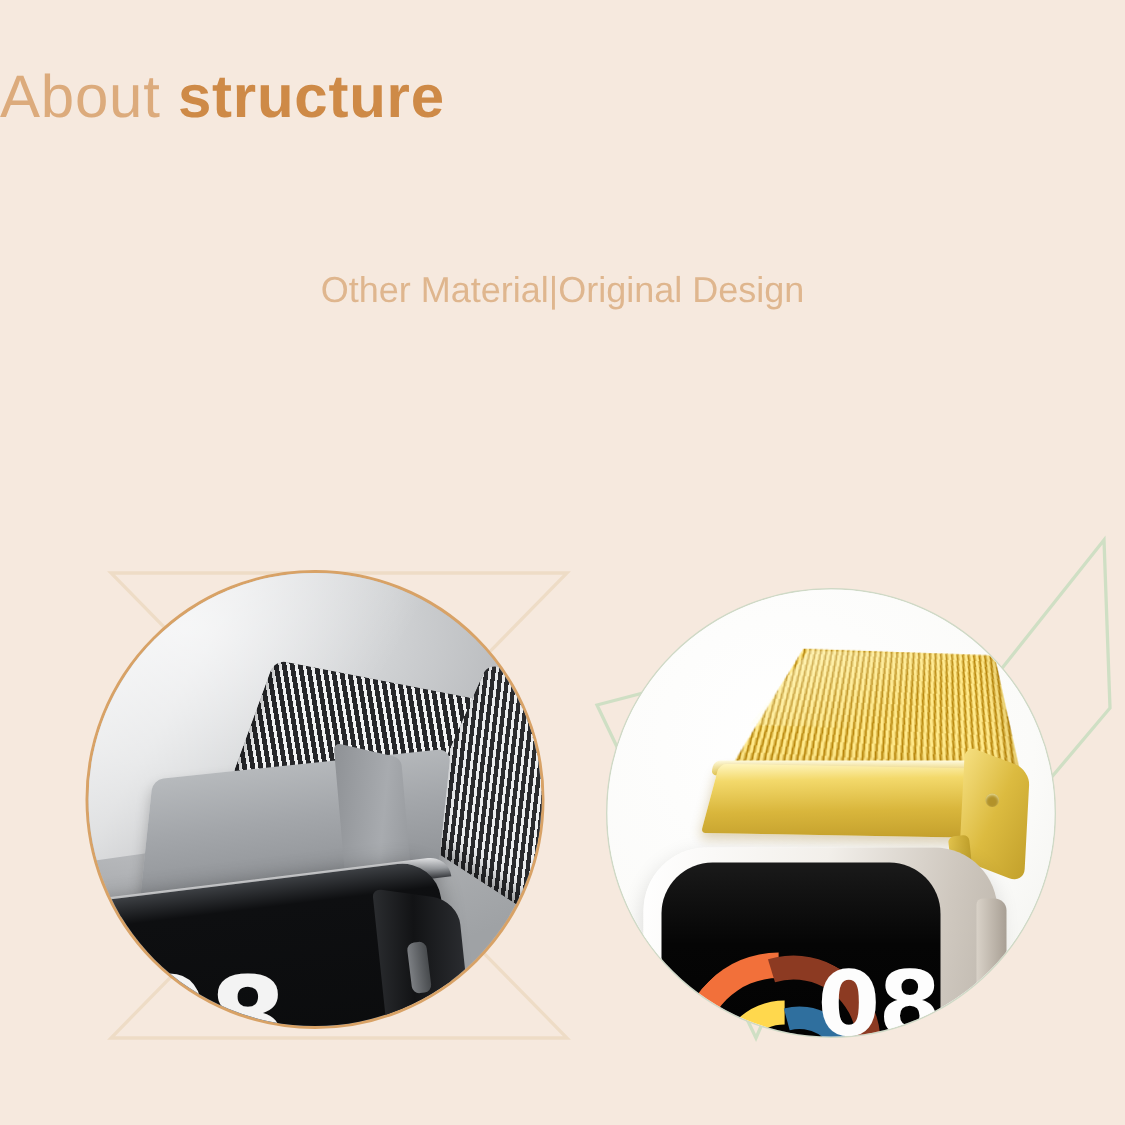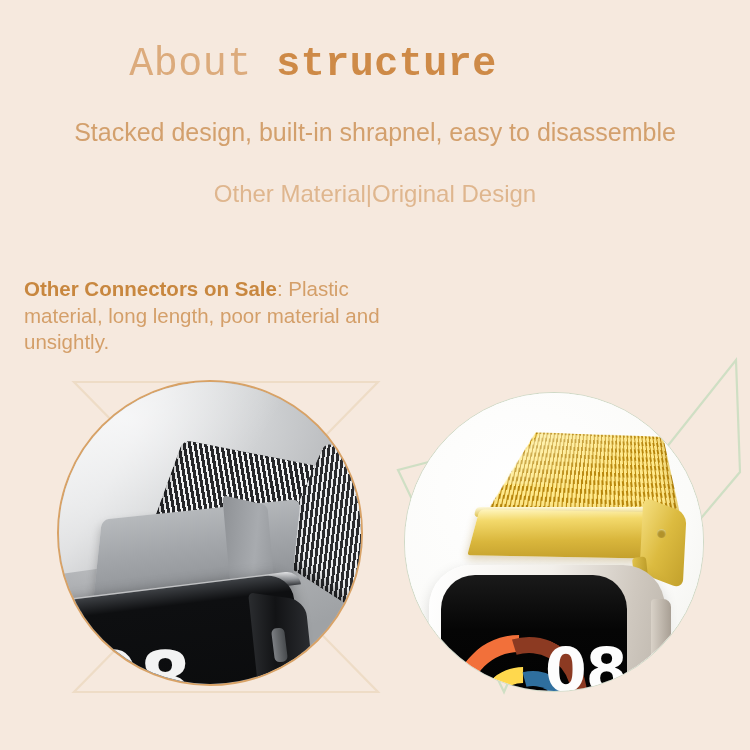--- a/index.html
+++ b/index.html
@@ -13,26 +13,24 @@
     position: relative;
     width: 750px; height: 750px;
     background: #f6e9de;
     overflow: hidden;
   }
 
   
   .title {
     position: absolute;
     top: 40px; left: 0; width: 626px;
-    text-align: center;
     font-size: 40px;
     line-height: 50px;
     letter-spacing: 0.5px;
     white-space: nowrap;
-    font-family: Liberation Mono, monospace;
   }
   .title .t-light { color: #dcab7c; font-weight: 400; }
   .title .t-bold  { color: #ce8a47; font-weight: 700; }
 
   .subtitle-1 {
     position: absolute;
     top: 115px; left: 0; width: 750px;
     text-align: center;
     font-size: 25px;
     line-height: 34px;
@@ -301,27 +299,22 @@
 </style>
 </head>
 <body>
 
 <div id="page">
 
   <div class="title">
     <span class="t-light">About </span><span class="t-bold">structure</span>
   </div>
 
-  <div class="subtitle-1">Stacked design, built-in shrapnel, easy to disassemble</div>
   <div class="subtitle-2">Other Material|Original Design</div>
 
-  <div class="caption caption-left">
-    <b>Other Connectors on Sale</b><span>:</span>
-    <span>Plastic material, long length, poor material and unsightly.</span>
-  </div>
 
   <svg class="mark mark-x" viewBox="0 0 312 318">
     <path d="M4 4 L308 4 L156 159 Z" fill="none" stroke="#eedcc6" stroke-width="2.2"></path>
     <path d="M4 314 L308 314 L156 159 Z" fill="none" stroke="#eedcc6" stroke-width="2.2"></path>
   </svg>
 
   <div class="photo photo-left">
     <div class="photo-inner">
       <div class="l-bg"></div>
       <div class="l-gloss"></div>

